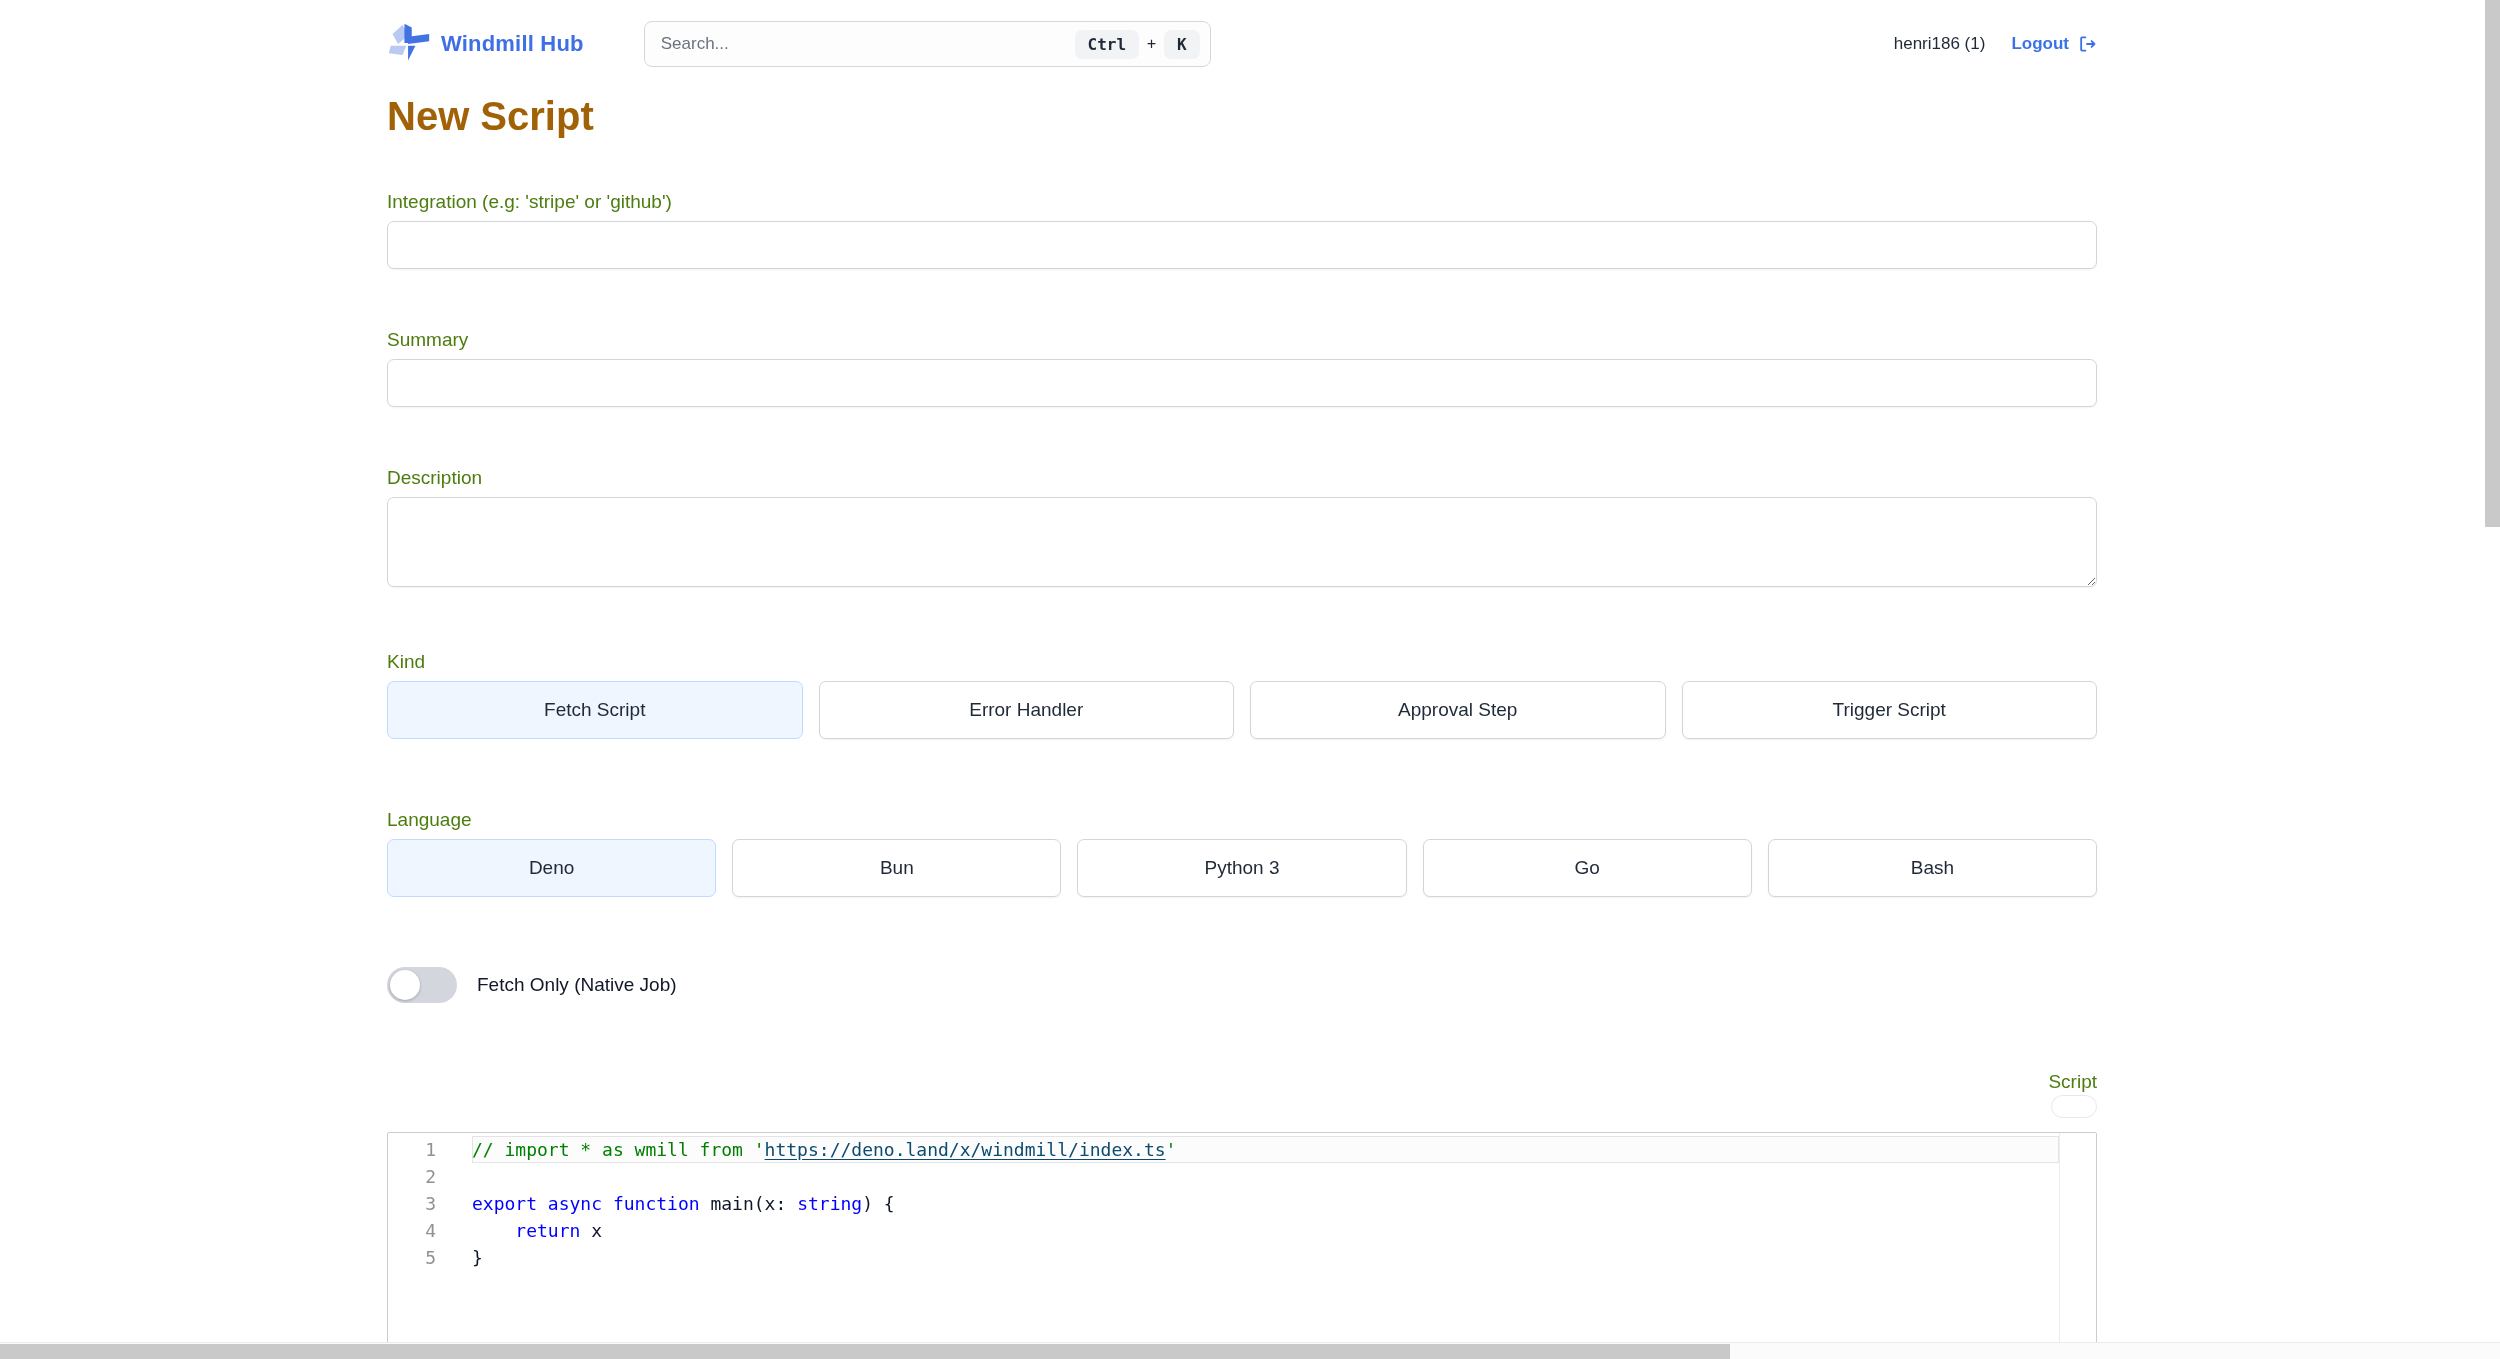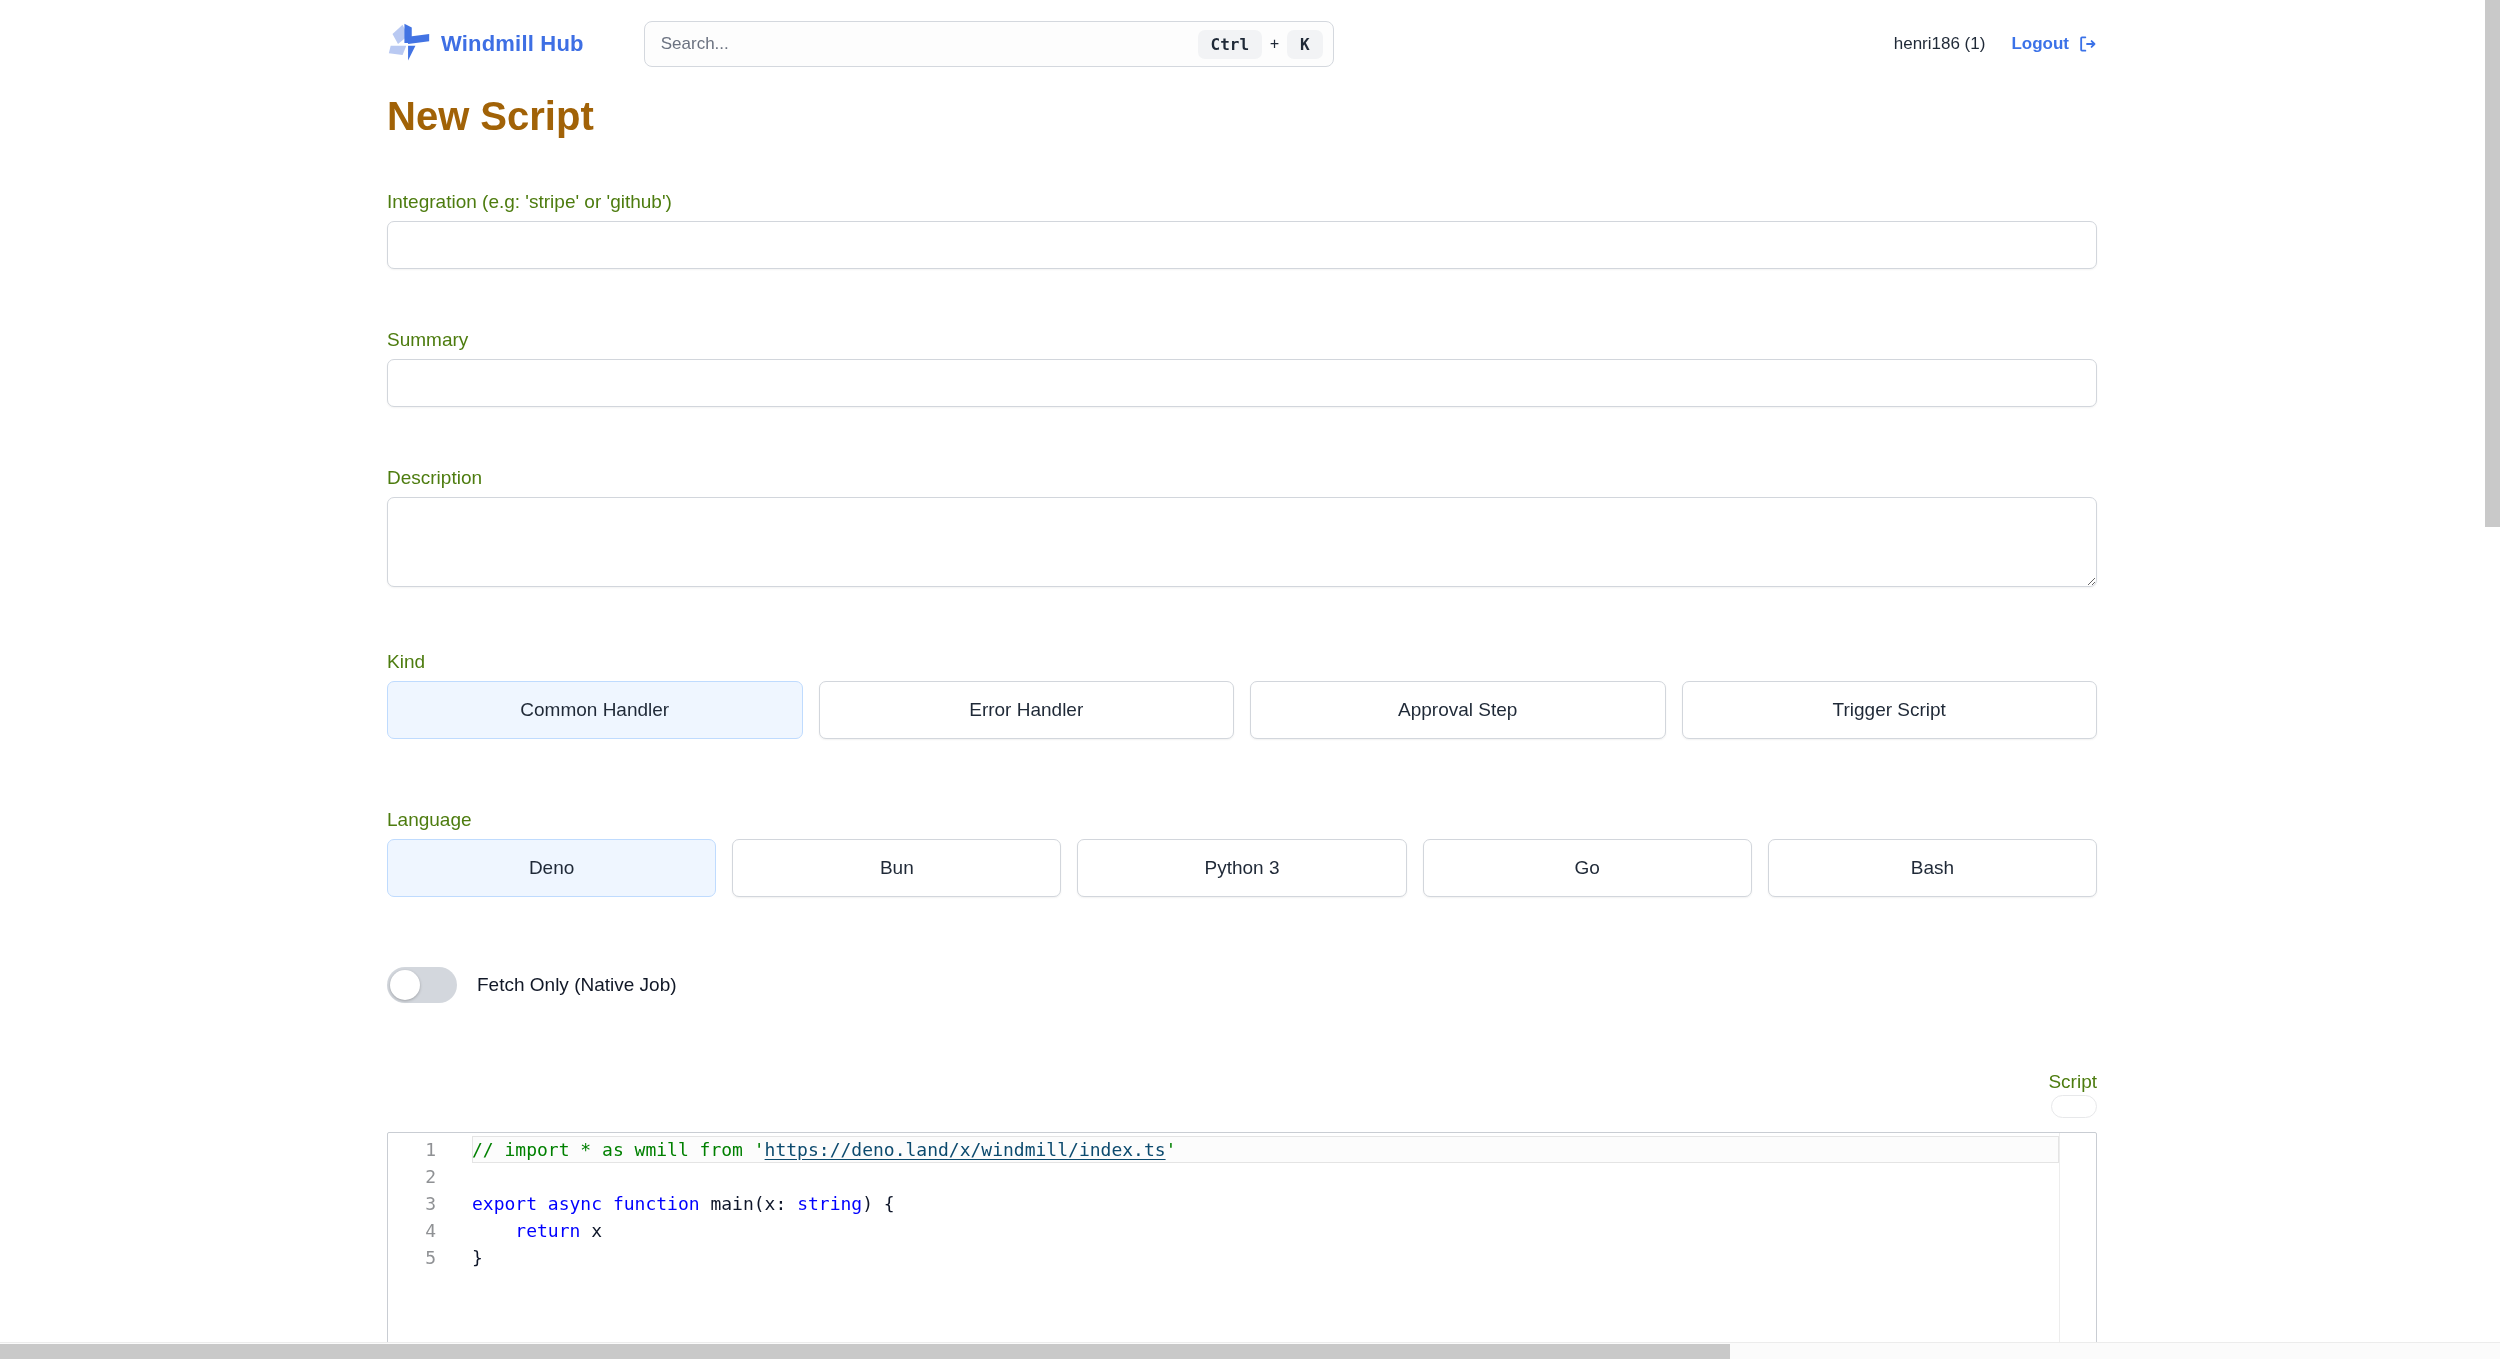--- a/index.html
+++ b/index.html
@@ -9,21 +9,21 @@
   .content { width:1710px; margin:0 auto; position:relative; }
 
   
   .header { display:flex; align-items:center; padding-top:20px; height:68px; }
   .brand { display:flex; align-items:center; gap:10px; cursor:pointer; }
   .brand-text { font-size:22px; font-weight:700; color:#3e6fe4; letter-spacing:.2px; }
   nav.mainnav { display:flex; align-items:center; margin-left:64px; }
   .nav-item { display:flex; align-items:center; gap:10px; padding:0 34px; font-size:17px;
     font-weight:500; color:#1f2937; text-decoration:none; cursor:pointer; }
   .nav-sep { width:1px; height:38px; background:#e5e7eb; }
-  .search { margin-left:60px; width:690px; height:46px; border:1px solid #d4d8de; border-radius:8px;
+  .search { margin-left:60px; width:567px; height:46px; border:1px solid #d4d8de; border-radius:8px;
     background:#fdfdfd; display:flex; align-items:center; padding:0 10px 0 16px; gap:8px; }
   .search input { flex:1; border:none; outline:none; background:transparent; font-size:17px;
     color:#1f2937; font-family:"Liberation Sans", sans-serif; }
   .search input::placeholder { color:#6b7280; }
   .kbd { background:#f2f3f5; border-radius:7px; padding:5px 13px; font-family:"DejaVu Sans Mono", monospace;
     font-size:16px; font-weight:700; color:#1f2937; }
   .kbd-plus { font-family:"DejaVu Sans Mono", monospace; font-size:15px; color:#1f2937; }
   .userarea { margin-left:auto; display:flex; align-items:center; gap:26px; }
   .username { font-size:17px; color:#1f2937; }
   .logout { display:flex; align-items:center; gap:8px; font-size:17px; font-weight:700;
@@ -135,21 +135,21 @@
     </div>
 
     <div class="group">
       <div class="field-label">Description</div>
       <textarea class="text-area" style=""></textarea>
     </div>
 
     <div class="group">
       <div class="field-label">Kind</div>
       <div class="btn-row">
-        <button class="choice-btn selected">Common Handler</button>
+        <button class="choice-btn selected">Fetch Script</button>
         <button class="choice-btn">Error Handler</button>
         <button class="choice-btn">Approval Step</button>
         <button class="choice-btn">Trigger Script</button>
       </div>
     </div>
 
     <div class="group lang">
       <div class="field-label">Language</div>
       <div class="btn-row">
         <button class="choice-btn selected">Deno</button>

